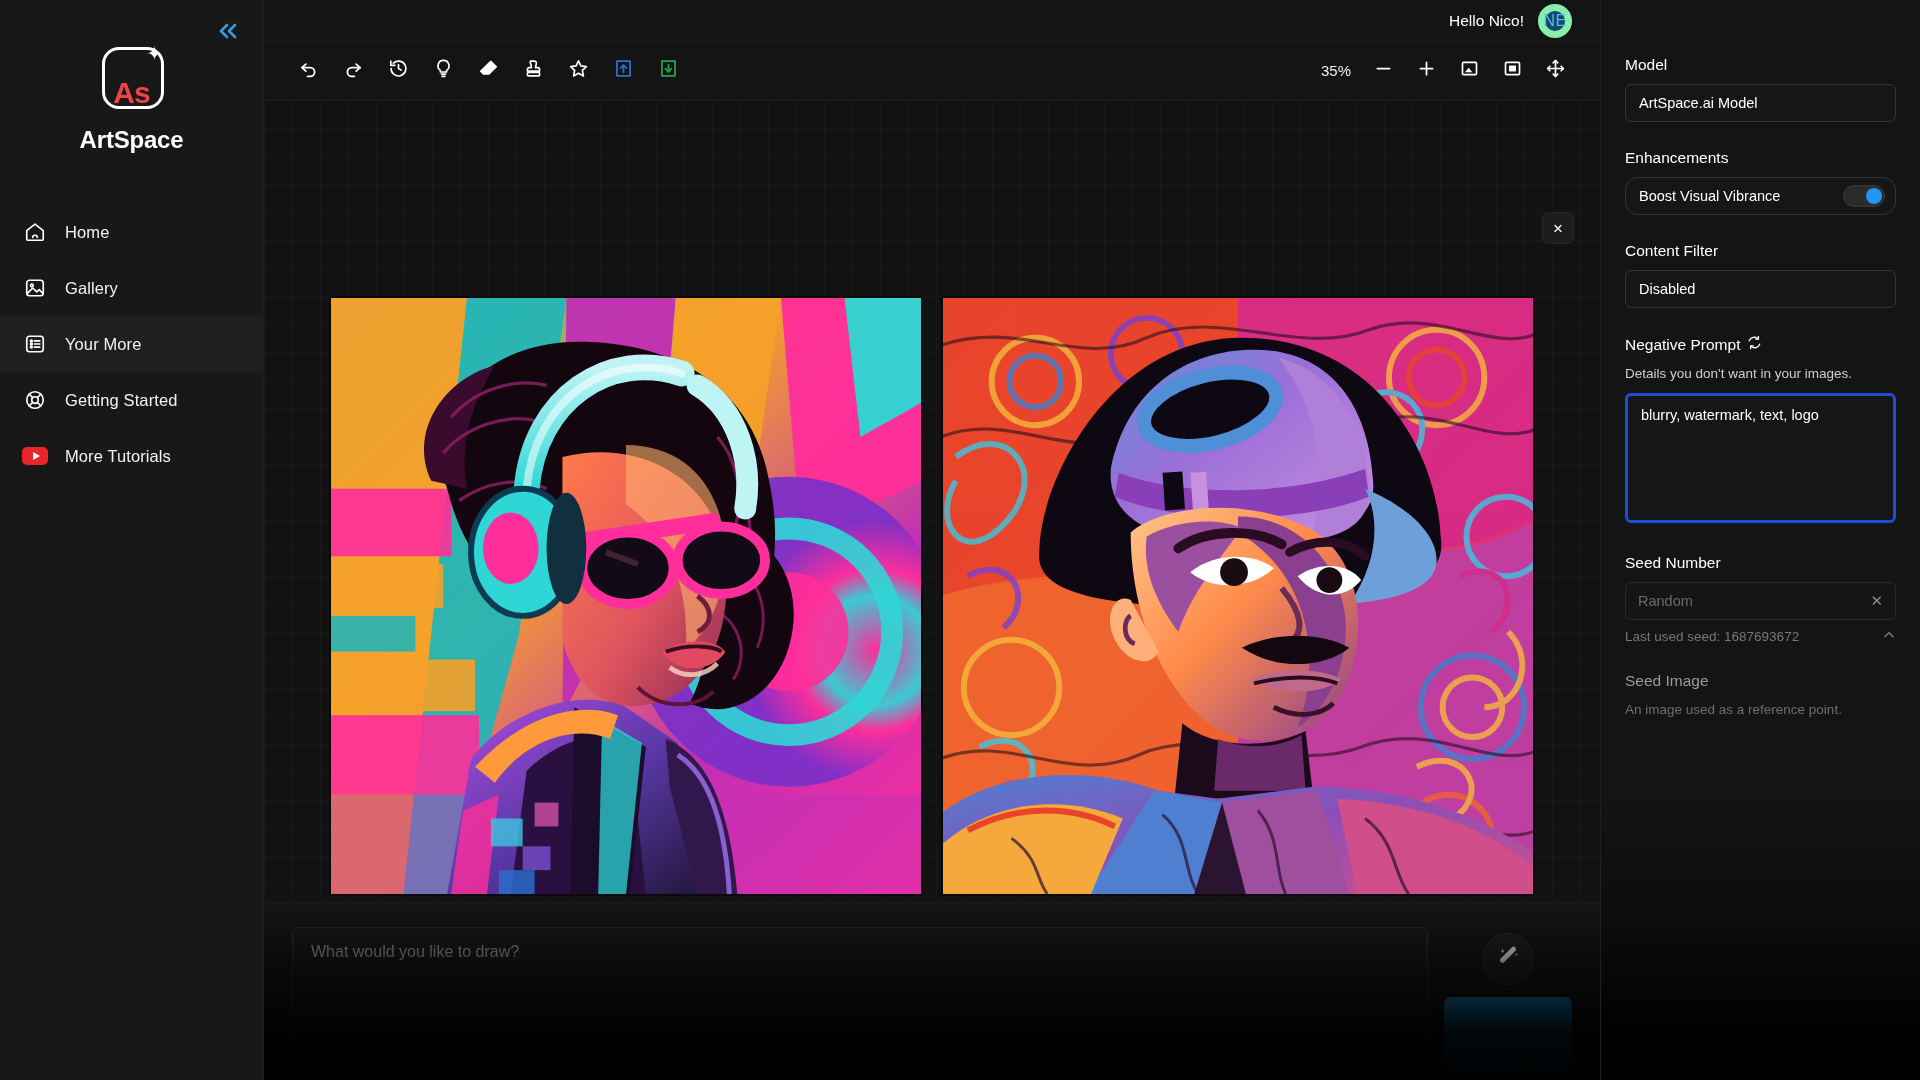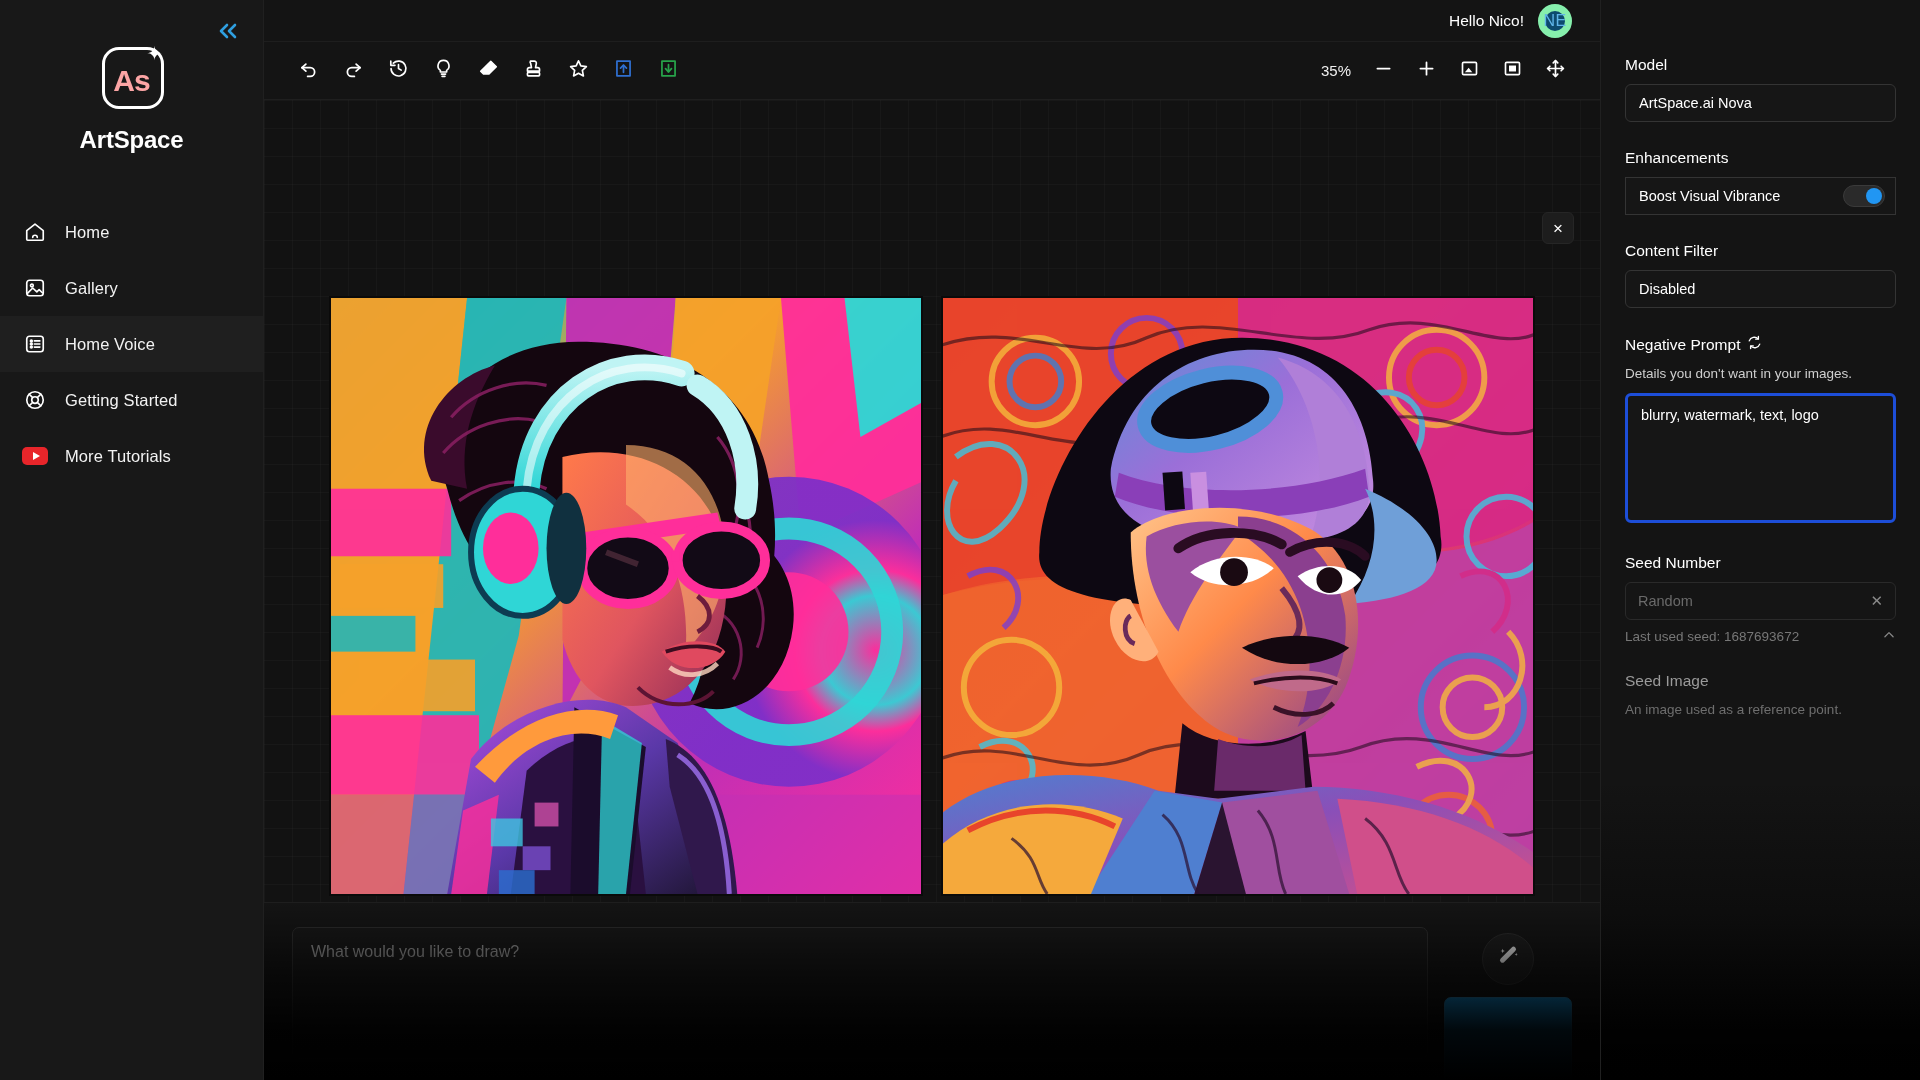--- a/index.html
+++ b/index.html
@@ -30,23 +30,23 @@
     padding-top:42px;
     display:flex; flex-direction:column; align-items:center;
   }
   .logo-mark{ position:relative; width:74px; height:74px; }
   .logo-mark .box{
     position:absolute; left:7px; top:5px;
     width:62px; height:62px;
     border:3px solid #fff; border-radius:17px;
   }
   .logo-mark .letters{
-    position:absolute; left:0; top:4px; width:74px; height:70px;
+    position:absolute; left:0; top:16px; width:74px; height:70px;
     display:flex; align-items:center; justify-content:center;
-    font-size:30px; font-weight:bold; letter-spacing:-1px; color:#fca5a5;
+    font-size:30px; font-weight:bold; letter-spacing:-1px; color:#ef4444;
   }
   .logo-mark .spark{
     position:absolute; right:6px; top:2px; color:#fff; font-size:19px; line-height:1;
   }
   .brand-name{
     margin-top:10px; font-size:24px; font-weight:bold; letter-spacing:-0.2px; color:#fff;
   }
   .nav{ margin-top:50px; }
   .nav-item{
     display:flex; align-items:center; gap:17px;
@@ -175,21 +175,21 @@
   .fld-label.dim{ color:#9a9a9a; }
   .fld-desc{ font-size:13.5px; color:#cfcfcf; line-height:1.42; margin-bottom:10px; }
   .fld-desc.dim{ color:#6e6e6e; }
   .select-box{
     height:38px; border:1px solid #343434; border-radius:6px; background:#161616;
     display:flex; align-items:center; padding:0 13px; font-size:14.5px; color:#ffffff;
     cursor:pointer;
   }
   .group{ margin-bottom:27px; }
   .toggle-row{
-    height:38px; border:1px solid #343434; border-radius:0; background:#161616;
+    height:38px; border:1px solid #343434; border-radius:13px; background:#161616;
     display:flex; align-items:center; justify-content:space-between; padding:0 10px 0 13px;
     font-size:14.5px; color:#ffffff;
   }
   .switch{
     width:42px; height:22px; border-radius:11px; background:#2a2a2a;
     position:relative; cursor:pointer; border:1px solid #3a3a3a;
   }
   .switch .knob{
     position:absolute; top:2px; right:2px; width:16px; height:16px; border-radius:50%;
     background:#2196f3;
@@ -262,21 +262,21 @@
       <div class="nav-item active">
         <span class="nav-icon">
           <svg width="22" height="22" viewBox="0 0 24 24" fill="none" stroke="#fff" stroke-width="1.8" stroke-linecap="round" stroke-linejoin="round">
             <rect x="3" y="3.5" width="18" height="17" rx="3"></rect>
             <circle cx="8" cy="8.6" r="1" fill="#fff"></circle>
             <circle cx="8" cy="12" r="1" fill="#fff"></circle>
             <circle cx="8" cy="15.4" r="1" fill="#fff"></circle>
             <path d="M11.3 8.6h6M11.3 12h6M11.3 15.4h6"></path>
           </svg>
         </span>
-        <span class="nav-label">Home Voice</span>
+        <span class="nav-label">Your More</span>
       </div>
 
       <div class="nav-item">
         <span class="nav-icon">
           <svg width="22" height="22" viewBox="0 0 24 24" fill="none" stroke="#fff" stroke-width="1.8" stroke-linecap="round" stroke-linejoin="round">
             <circle cx="12" cy="12" r="9"></circle>
             <circle cx="12" cy="12" r="3.6"></circle>
             <path d="M5.7 5.7 L9.5 9.5M18.3 5.7 L14.5 9.5M5.7 18.3 L9.5 14.5M18.3 18.3 L14.5 14.5"></path>
           </svg>
         </span>
@@ -668,21 +668,21 @@
           <div class="gen-btn"></div>
         </div>
       </div>
     </div>
   </section>
 
   <aside class="rightpanel">
 
     <div class="group">
       <div class="fld-label">Model</div>
-      <div class="select-box">ArtSpace.ai Nova</div>
+      <div class="select-box">ArtSpace.ai Model</div>
     </div>
 
     <div class="group">
       <div class="fld-label">Enhancements</div>
       <div class="toggle-row">
         <span>Boost Visual Vibrance</span>
         <span class="switch">
             <span class="knob"></span>
           </span>
       </div>

